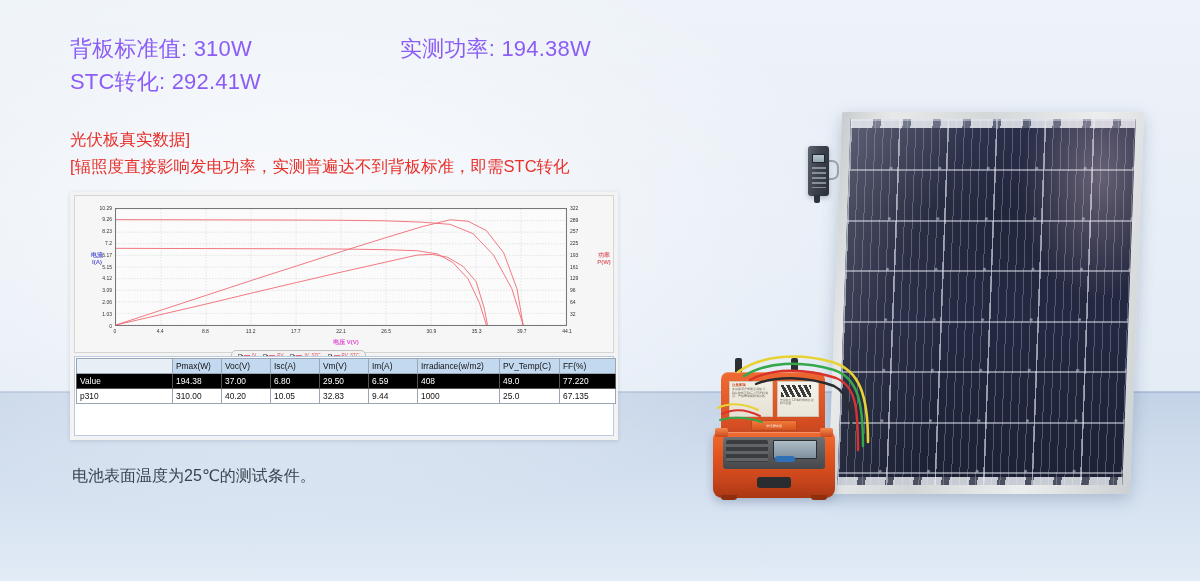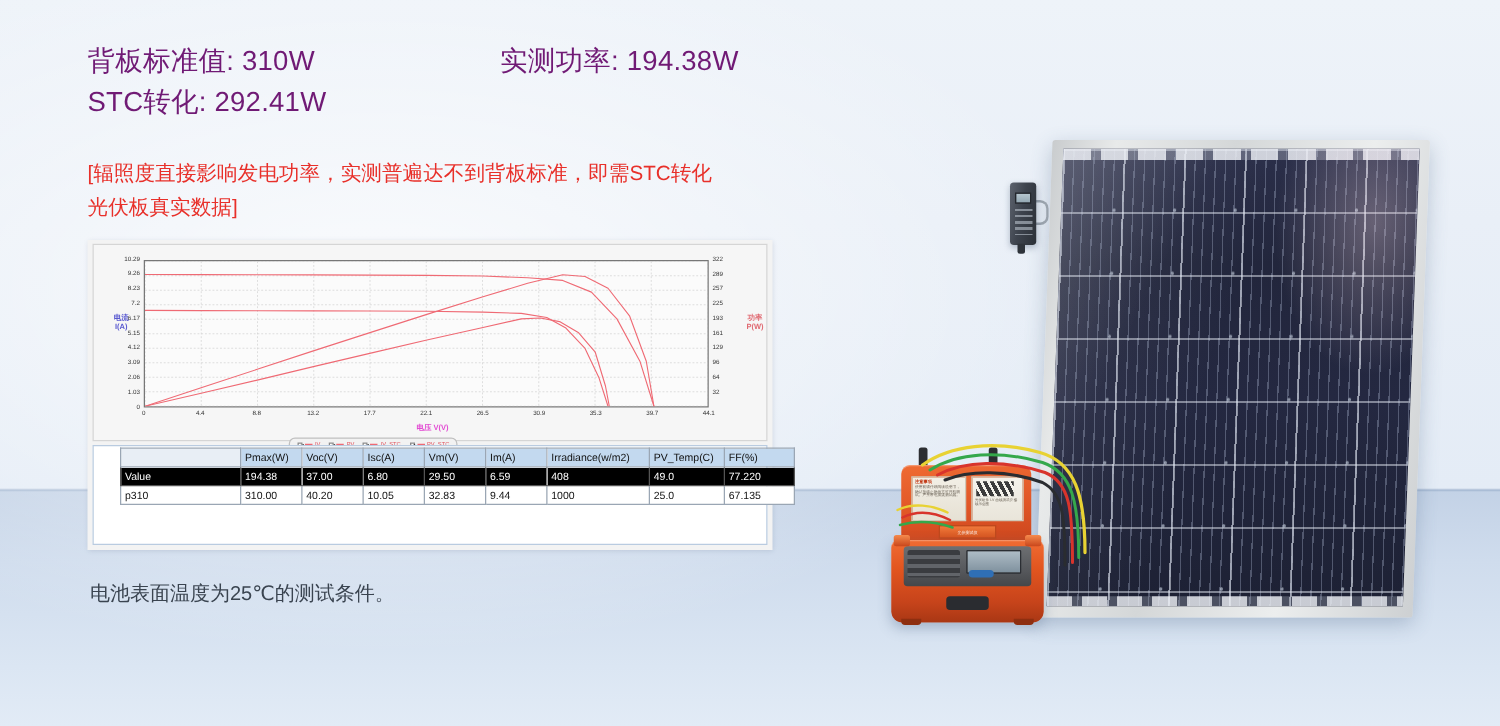--- a/index.html
+++ b/index.html
@@ -27,21 +27,21 @@
   }
   .bg-vignette {
     position: absolute; inset: 0;
     background: radial-gradient(ellipse 820px 420px at 300px 230px, rgba(255,255,255,.75), rgba(255,255,255,0) 70%);
     pointer-events: none;
   }
 
   
   .kpi-block { position: absolute; left: 70px; top: 34px; width: 560px; }
   .kpi-row { display: flex; height: 33px; align-items: baseline; }
-  .kpi-cell { font-size: 22px; color: #701a75; letter-spacing: .2px; white-space: nowrap; }
+  .kpi-cell { font-size: 22px; color: #8b5cf6; letter-spacing: .2px; white-space: nowrap; }
   .kpi-cell.col1 { width: 330px; }
   .kpi-cell sup { font-size: 13px; vertical-align: super; }
 
   .note-block { position: absolute; left: 70px; top: 126px; width: 560px; }
   .note-line { font-size: 16.5px; color: #e8302a; line-height: 27px; white-space: nowrap; }
 
   
   .shot {
     position: absolute; left: 70px; top: 192px; width: 548px; height: 248px;
     background: #f3f3f3;
@@ -90,21 +90,21 @@
     border-left: .8px solid #2a2a2a; border-bottom: .8px solid #2a2a2a;
     transform: rotate(-45deg);
   }
   .lg-dash { width: 6px; height: 1px; background: #ef6a74; display: inline-block; }
 
   
   .tbl-card {
     position: absolute; left: 4px; top: 164px; width: 540px; height: 80px;
     background: #fff; border: 1px solid #b9cbe0; padding: 1px;
   }
-  table.dt { border-collapse: collapse; width: 100%; table-layout: fixed; font-size: 8.4px; color: #111; margin-left: 20px; }
+  table.dt { border-collapse: collapse; width: 100%; table-layout: fixed; font-size: 8.4px; color: #111; }
   table.dt td, table.dt th {
     border: 1px solid #9aa6b4; padding: 1px 3px; text-align: left;
     font-weight: normal; white-space: nowrap; overflow: hidden; height: 15px;
   }
   table.dt thead th { background: #c3d9ef; }
   table.dt thead th.blank { background: #e8eef5; }
   tr.ts td { background: #f1f1f1; }
   tr.val td { background: #000; color: #fff; border-color: #555; }
   tr.stc td, tr.p310 td { background: #fff; }
   col.c0 { width: 96px; }
@@ -297,22 +297,22 @@
     </div>
     <div class="kpi-row">
       <div class="kpi-cell">
         <span>STC转化:</span>
         <span>292.41W</span>
       </div>
     </div>
   </div>
 
   <div class="note-block">
+    <div class="note-line">光伏板真实数据]</div>
     <div class="note-line">[辐照度直接影响发电功率，实测普遍达不到背板标准，即需STC转化</div>
-    <div class="note-line">光伏板真实数据]</div>
   </div>
 
   <div class="shot">
 
     <div class="chart-card">
       <div class="plot-wrap">
 
         <div class="axis-title-y">电流 I(A)</div>
         <div class="axis-title-y2">功率 P(W)</div>
         <div class="axis-title-x">电压 V(V)</div>

